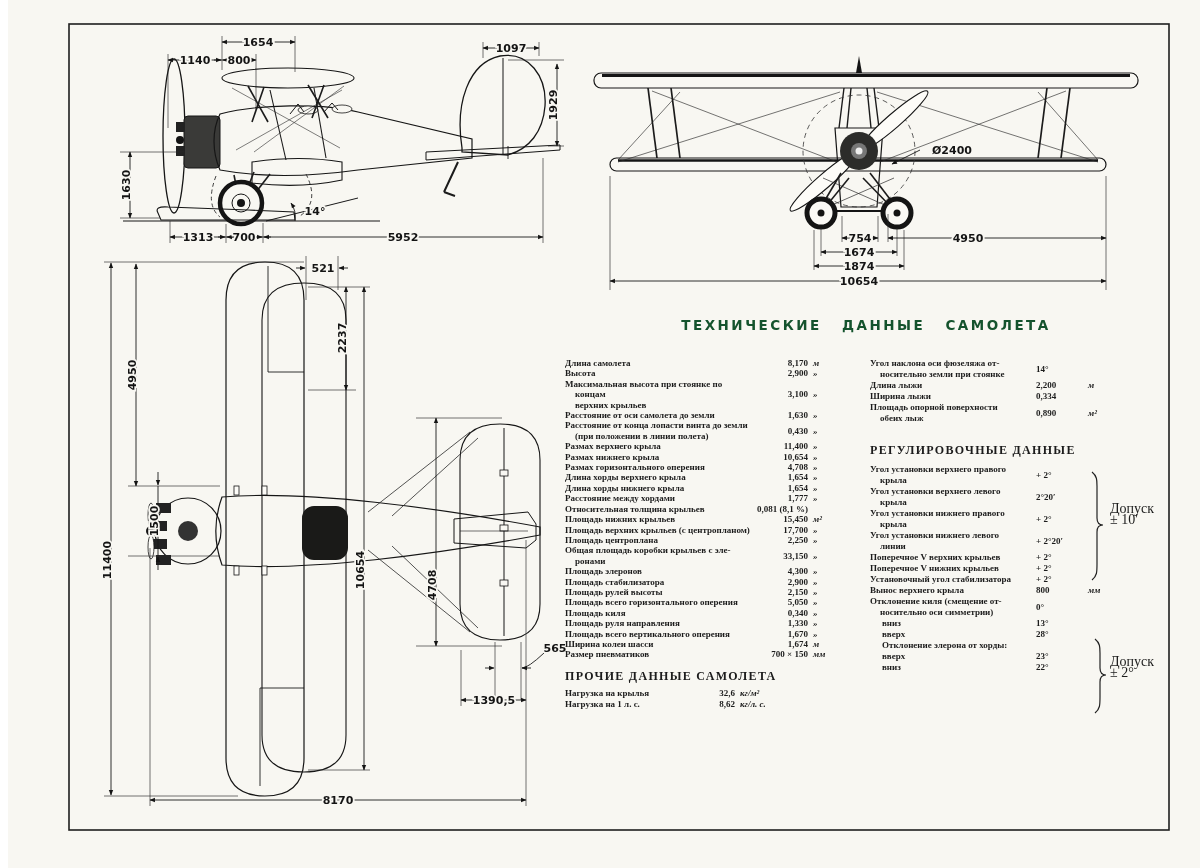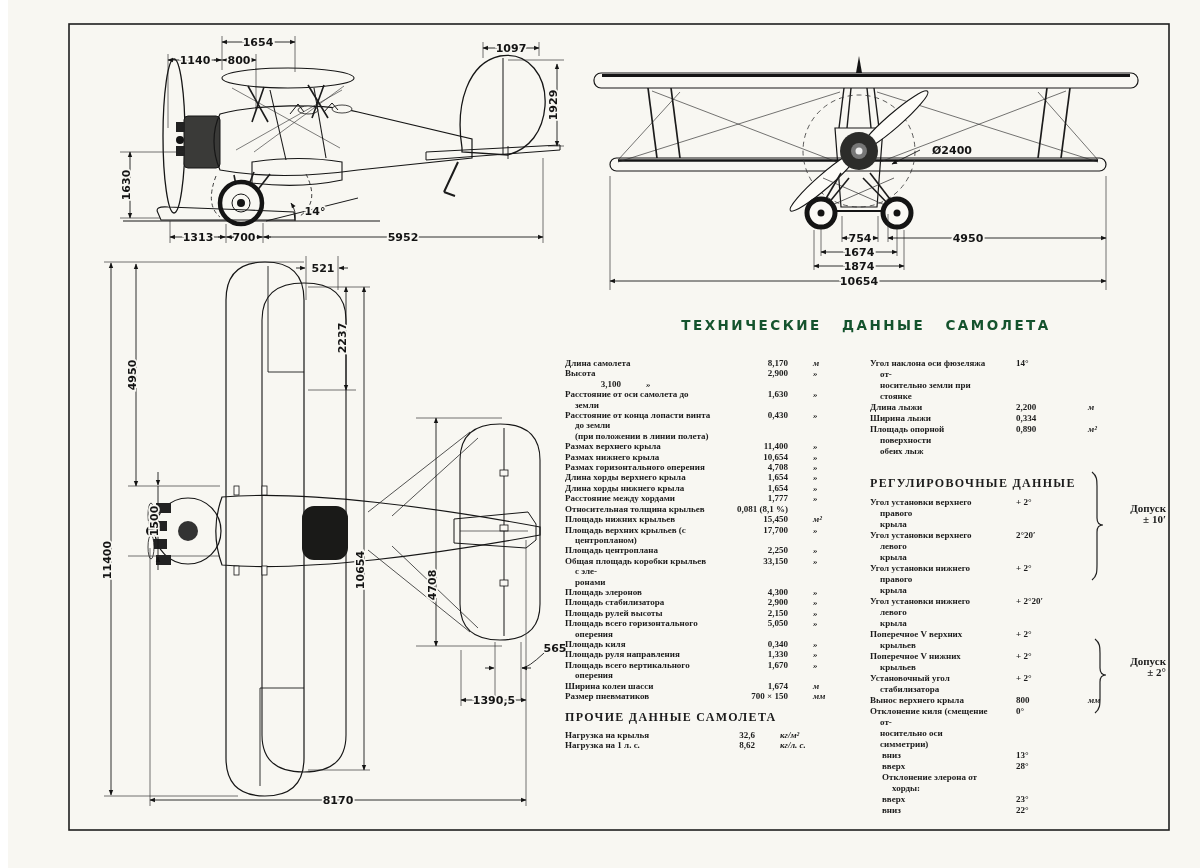--- a/index.html
+++ b/index.html
@@ -12,34 +12,34 @@
           paint-order:stroke;stroke:#f8f7f2;stroke-width:3.5px;text-anchor:middle;}
   .outline{stroke:#161616;fill:none;}
   
   .abs{position:absolute;}
   #tech-title{left:557px;top:317px;width:602px;text-align:center;
      font-family:"DejaVu Sans","Liberation Sans",sans-serif;font-weight:700;font-size:13.5px;
      letter-spacing:2.5px;word-spacing:13px;color:#14532d;}
   .col{font-size:9px;font-weight:700;line-height:10.4px;}
   #left-col{left:557px;top:358px;width:278px;}
   #right-col{left:862px;top:358px;width:240px;line-height:11px;}
-  .trow{display:flex;align-items:flex-start;gap:20px;}
+  .trow{display:flex;align-items:center;}
   .trow .lbl{flex:1 1 auto;min-width:0;white-space:pre-line;padding-left:10px;text-indent:-10px;}
   .trow .val{flex:0 0 auto;min-width:56px;text-align:right;white-space:nowrap;}
   .trow .unit{flex:0 0 auto;width:30px;padding-left:5px;font-style:italic;font-weight:700;}
   #right-col .trow .val{min-width:50px;text-align:left;padding-left:4px;}
   #right-col .trow .unit{width:22px;padding-left:2px;}
   #right-col .trow.ind .lbl{padding-left:22px;text-indent:-10px;}
   .sec-header{font-size:12px;font-weight:700;letter-spacing:1.3px;}
   #other-header{margin:11px 0 7px 0;}
   #reg-header{margin:21px 0 8px 0;}
   #other-rows .trow .lbl{flex:0 0 118px;}
   #other-rows .trow .val{min-width:42px;}
   #other-rows .trow .unit{width:62px;}
-  .tol-label{font-size:11px;font-weight:700;line-height:11px;text-align:right;width:56px;}
+  .tol-label{font-size:14px;font-weight:400;line-height:11px;text-align:left;width:56px;}
   .tol-label span{display:block;}
   .brace{position:absolute;}
 </style>
 </head>
 <body>
 
 <div id="stage">
 
 <svg id="drawings" width="1200" height="868" viewBox="0 0 1200 868">
   <defs>
@@ -310,20 +310,22 @@
           <span class="lbl">Длина самолета</span>
           <span class="val">8,170</span>
           <span class="unit">м</span>
         </div>
         <div class="trow">
           <span class="lbl">Высота</span>
           <span class="val">2,900</span>
           <span class="unit">»</span>
         </div>
         <div class="trow">
+          <span class="lbl">Максимальная высота при стоянке по концам
+верхних крыльев</span>
           <span class="val">3,100</span>
           <span class="unit">»</span>
         </div>
         <div class="trow">
           <span class="lbl">Расстояние от оси самолета до земли</span>
           <span class="val">1,630</span>
           <span class="unit">»</span>
         </div>
         <div class="trow">
           <span class="lbl">Расстояние от конца лопасти винта до земли
@@ -488,21 +490,21 @@
           <span class="unit"></span>
         </div>
         <div class="trow">
           <span class="lbl">Угол установки нижнего правого
 крыла</span>
           <span class="val">+ 2°</span>
           <span class="unit"></span>
         </div>
         <div class="trow">
           <span class="lbl">Угол установки нижнего левого
-крыла</span>
+линии</span>
           <span class="val">+ 2°20′</span>
           <span class="unit"></span>
         </div>
         <div class="trow">
           <span class="lbl">Поперечное V верхних крыльев</span>
           <span class="val">+ 2°</span>
           <span class="unit"></span>
         </div>
         <div class="trow">
           <span class="lbl">Поперечное V нижних крыльев</span>

